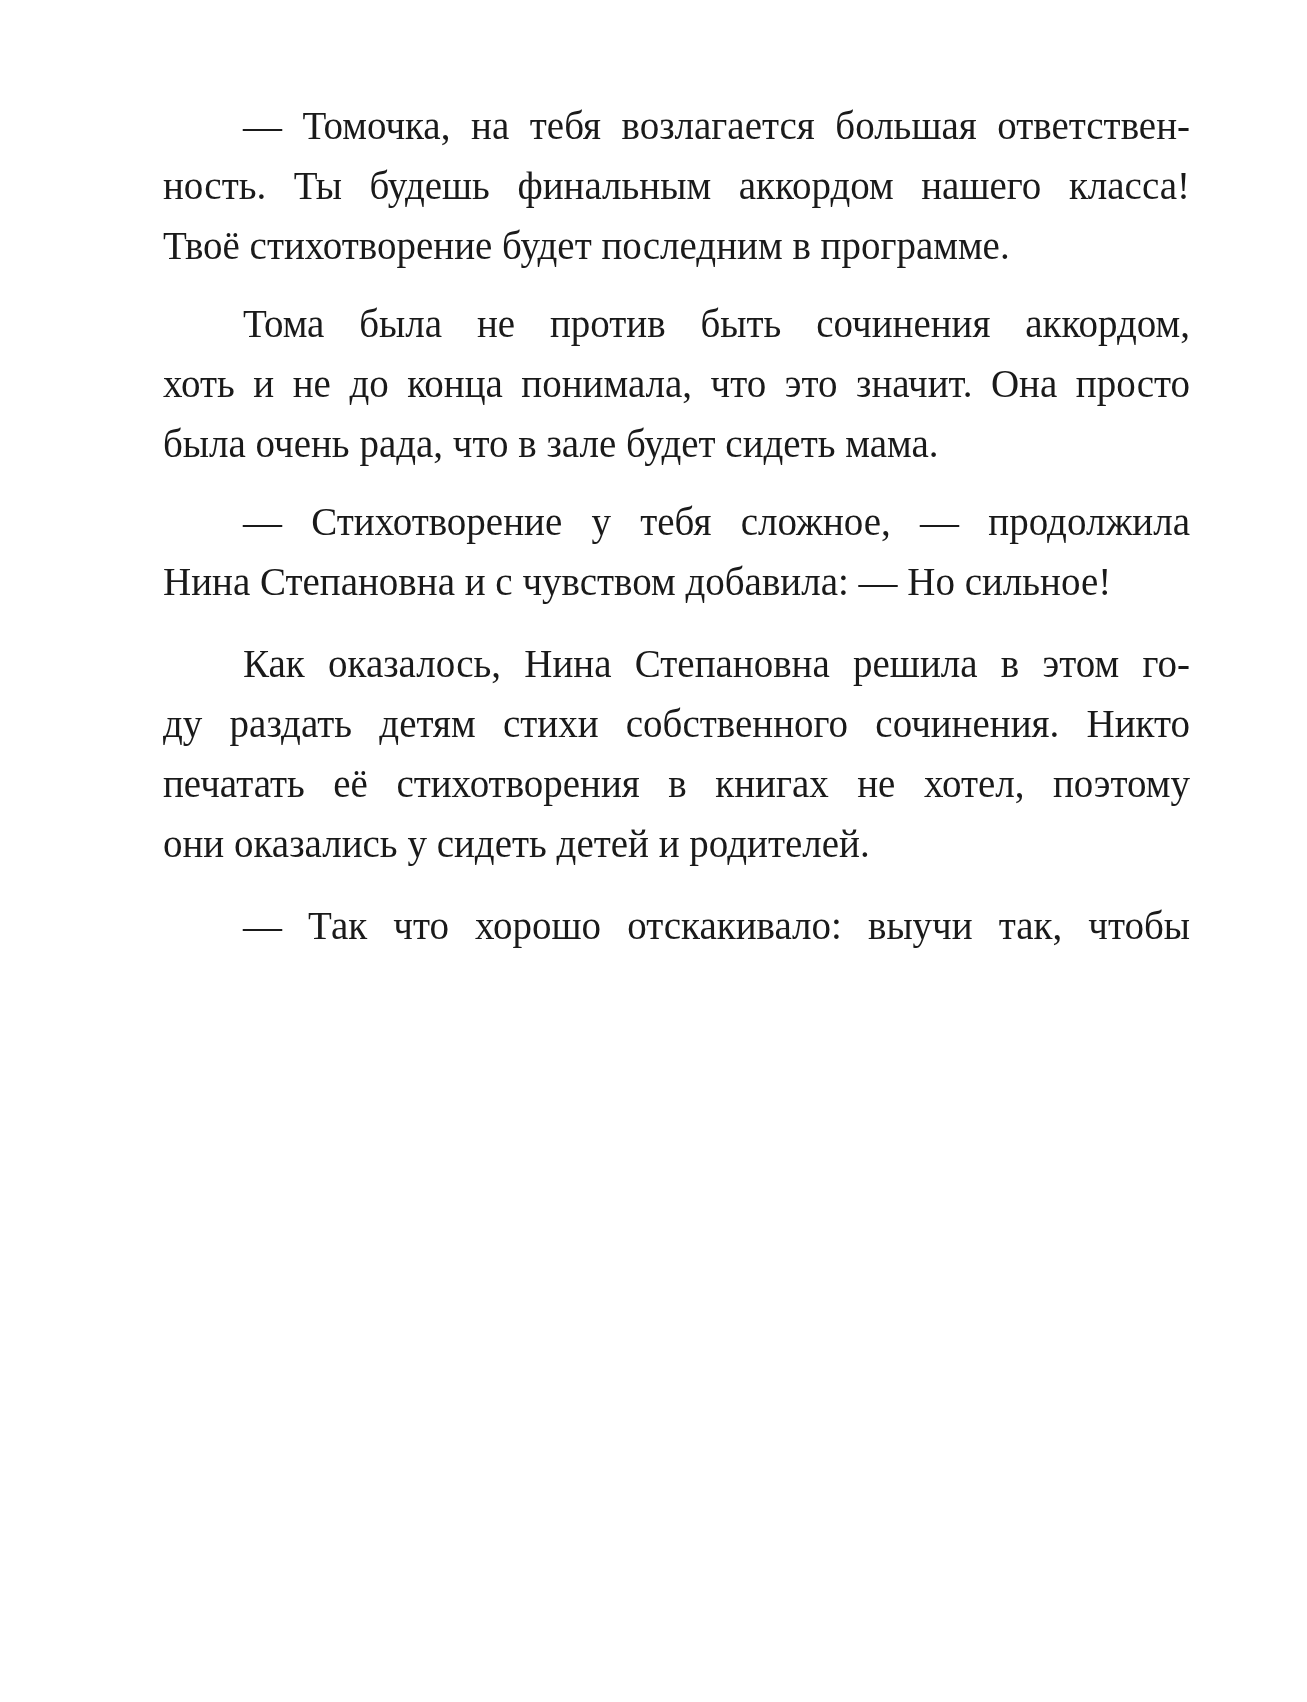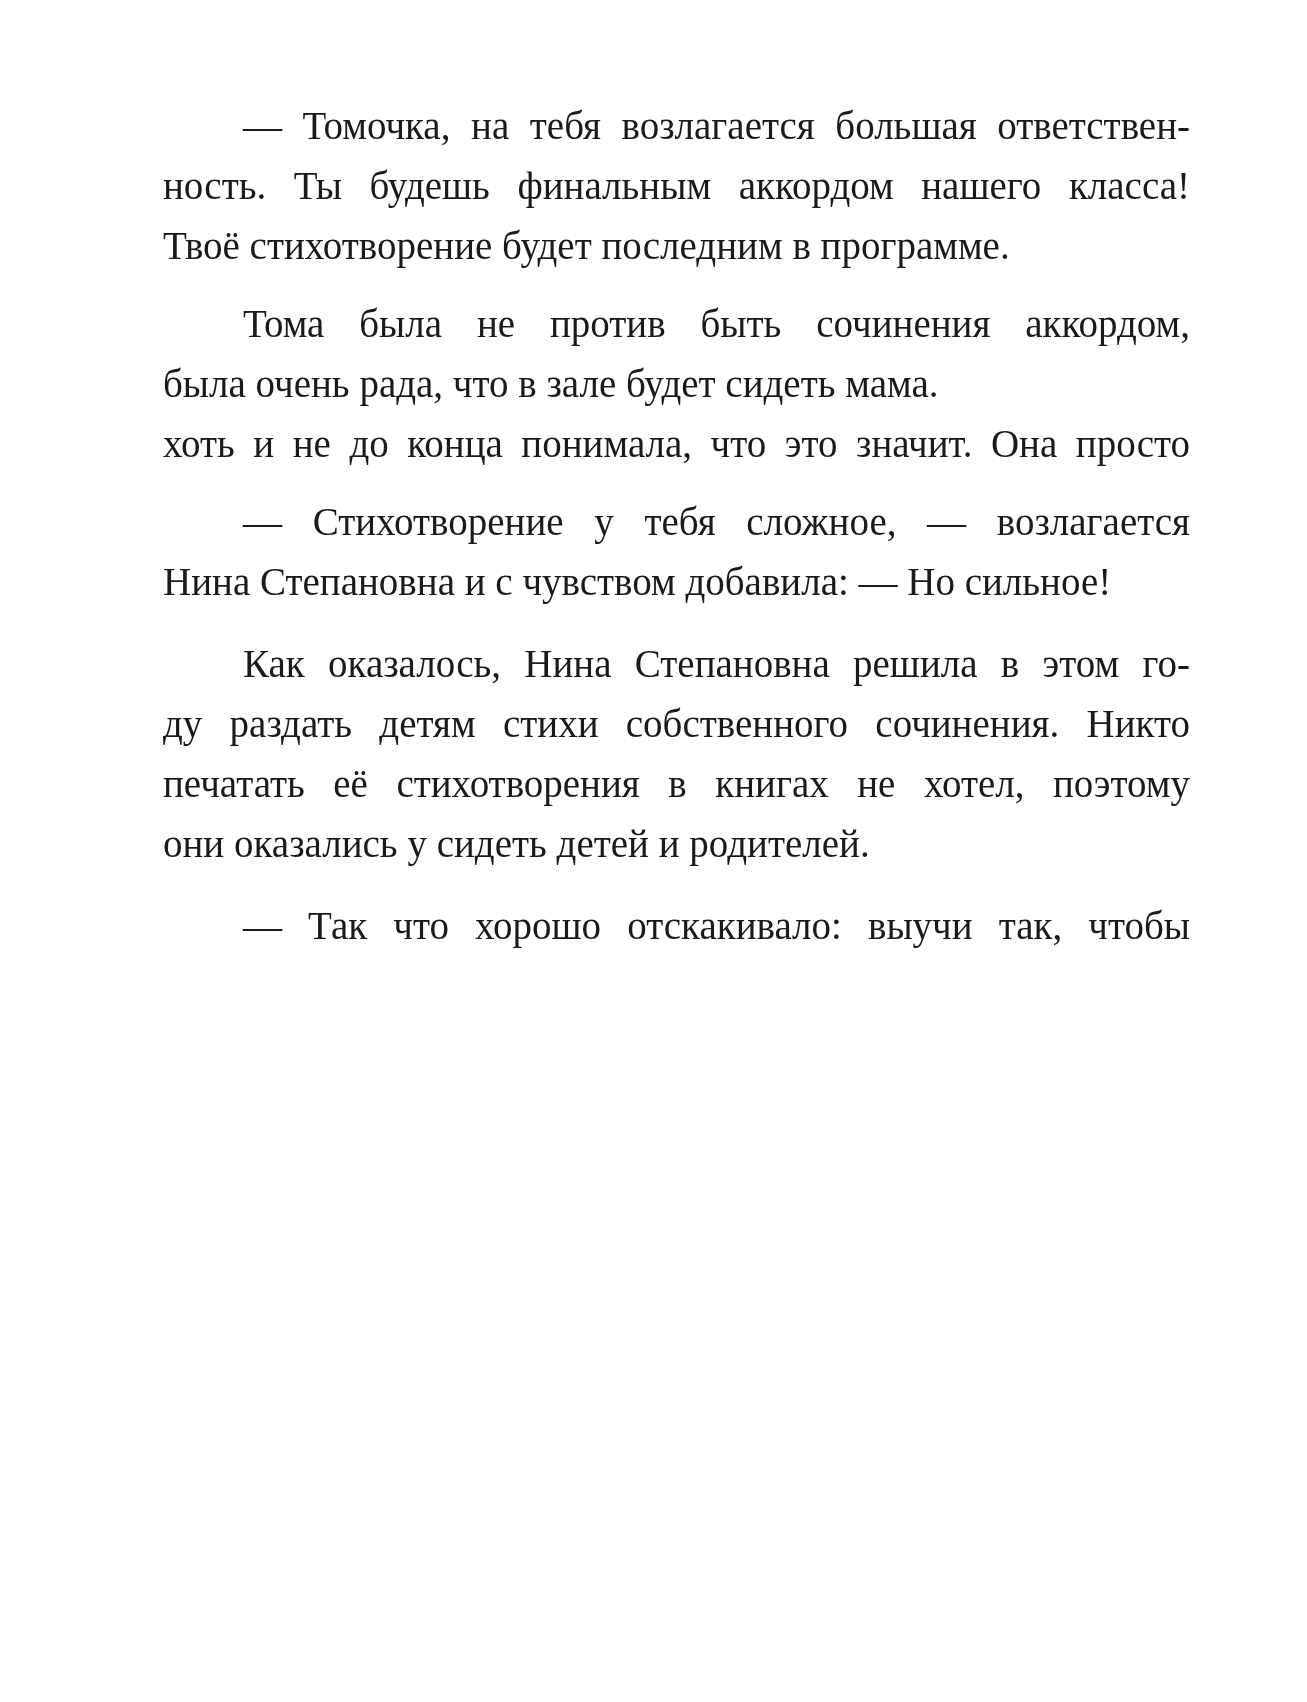--- a/index.html
+++ b/index.html
@@ -59,26 +59,26 @@
   <div class="textblock">
 
     <div class="para">
       <div class="ln first">— Томочка, на тебя возлагается большая ответствен-</div>
       <div class="ln">ность. Ты будешь финальным аккордом нашего класса!</div>
       <div class="ln last">Твоё стихотворение будет последним в программе.</div>
     </div>
 
     <div class="para">
       <div class="ln first">Тома была не против быть сочинения аккордом,</div>
+      <div class="ln">хоть и не до конца понимала, что это значит. Она просто</div>
       <div class="ln last">была очень рада, что в зале будет сидеть мама.</div>
-      <div class="ln">хоть и не до конца понимала, что это значит. Она просто</div>
     </div>
 
     <div class="para">
-      <div class="ln first">— Стихотворение у тебя сложное, — возлагается</div>
+      <div class="ln first">— Стихотворение у тебя сложное, — продолжила</div>
       <div class="ln last">Нина Степановна и с чувством добавила: — Но сильное!</div>
     </div>
 
     <div class="para scene">
       <div class="ln first">Как оказалось, Нина Степановна решила в этом го-</div>
       <div class="ln">ду раздать детям стихи собственного сочинения. Никто</div>
       <div class="ln">печатать её стихотворения в книгах не хотел, поэтому</div>
       <div class="ln last">они оказались у сидеть детей и родителей.</div>
     </div>
 

